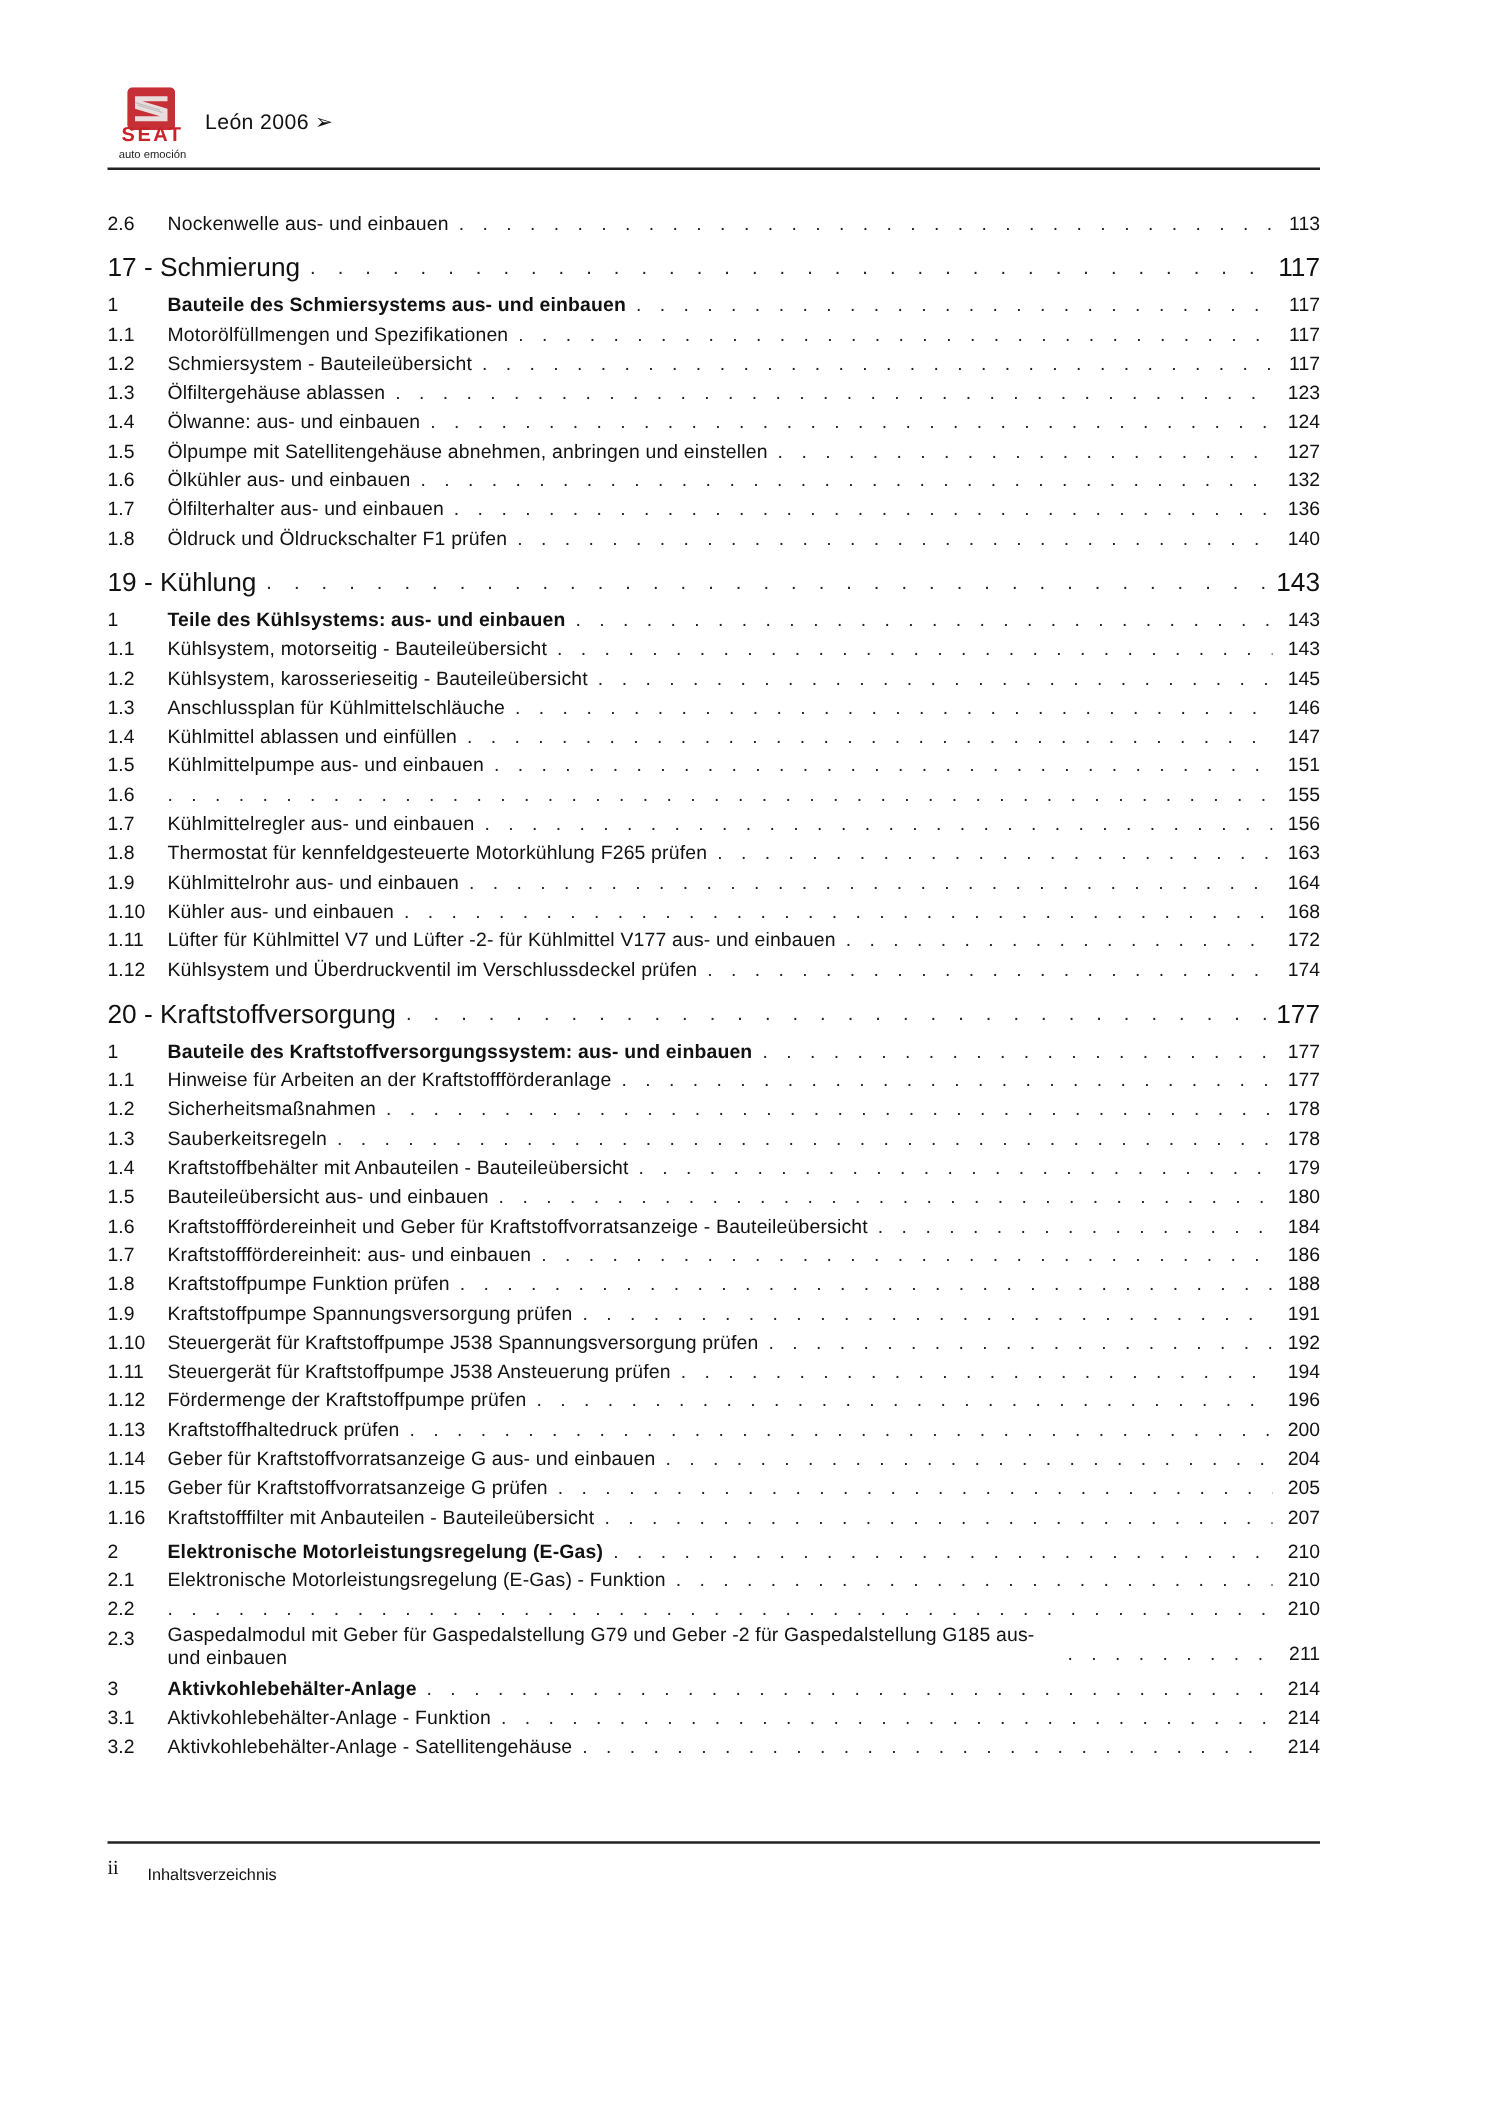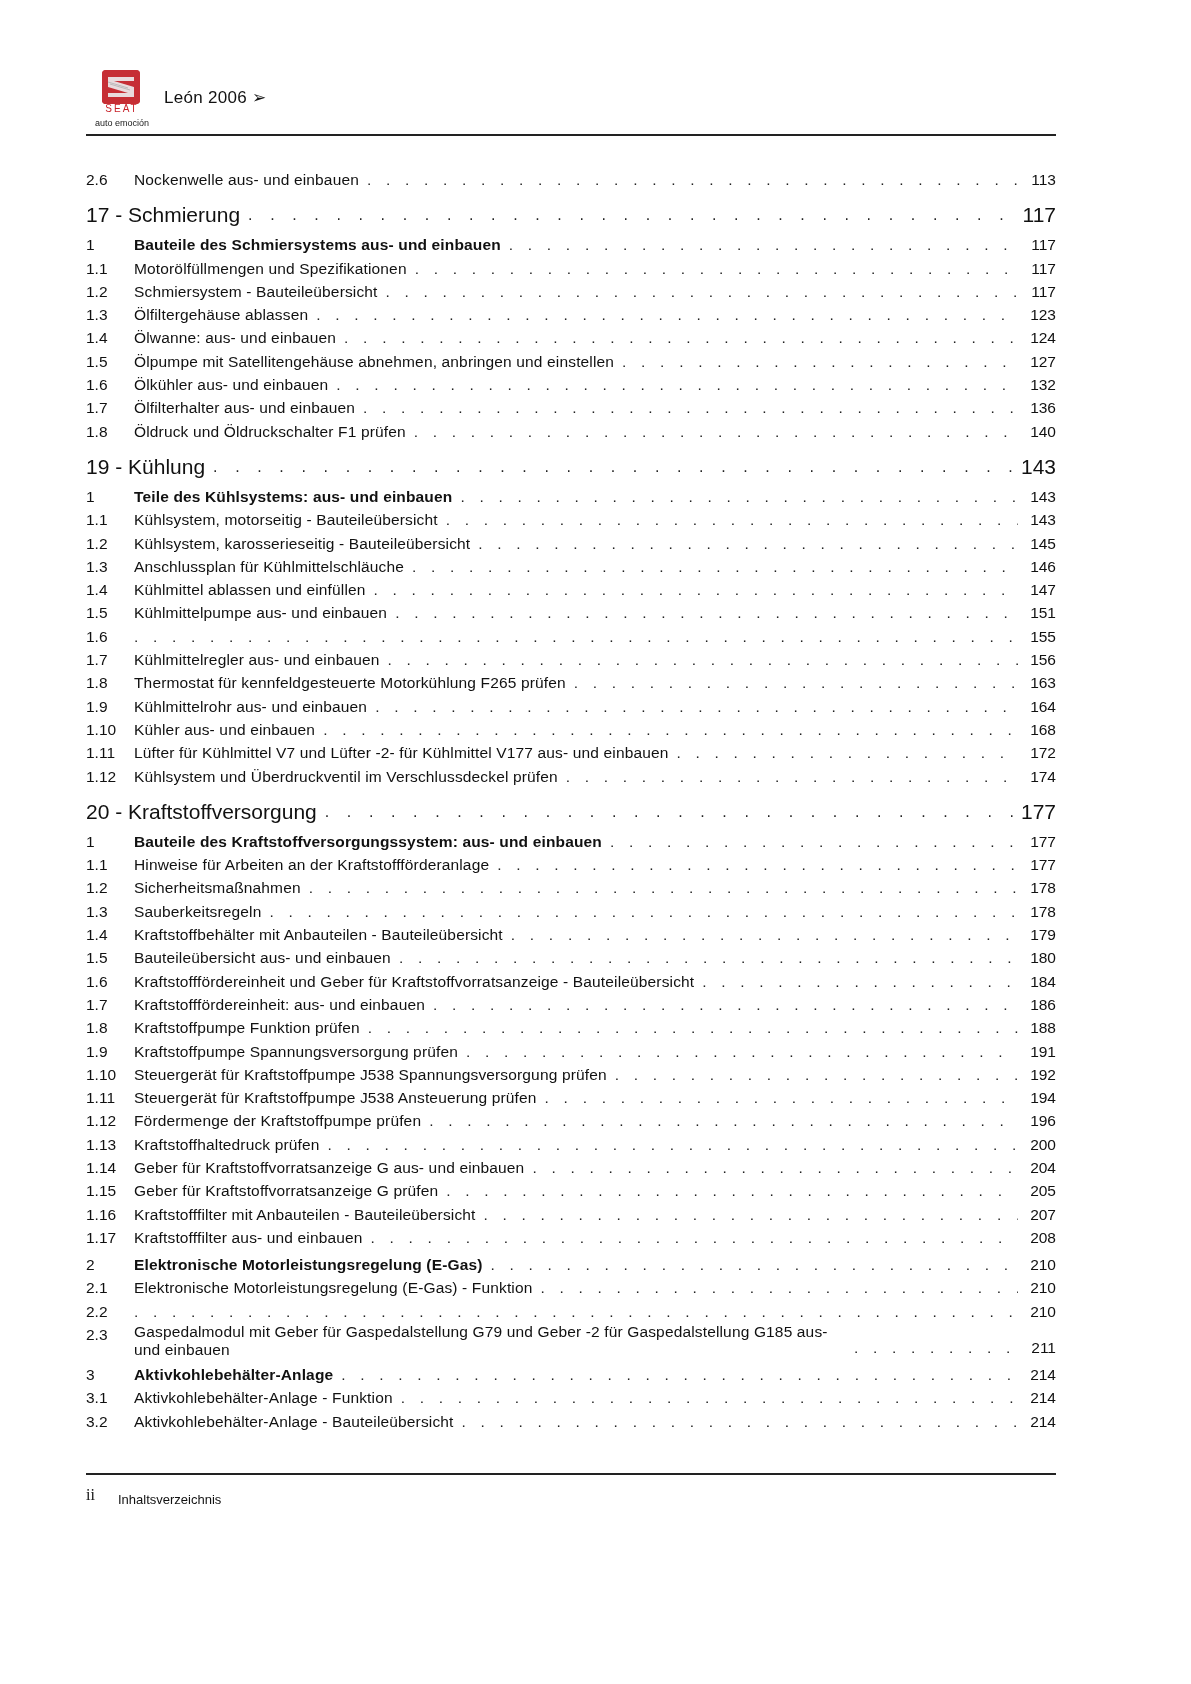--- a/index.html
+++ b/index.html
@@ -5,21 +5,21 @@
   html, body { margin: 0; padding: 0; background: #ffffff; }
   body { width: 1191px; height: 1684px; position: relative; overflow: hidden;
          font-family: "Liberation Sans", sans-serif; color: #111; }
 
   .header { position: absolute; left: 86px; top: 70px; width: 970px; height: 66px; }
   .logo { position: absolute; left: 0; top: 0; width: 72px; height: 64px; }
   .logo-emblem { position: absolute; left: 16px; top: 0; width: 38px; height: 34px;
                  background: linear-gradient(#d84a4e, #b81d22); border-radius: 4px; }
   .logo-emblem svg { width: 38px; height: 34px; display: block; }
   .logo-brand { position: absolute; left: 3px; top: 32px; width: 66px; text-align: center;
-                font-size: 10px; font-weight: normal; color: #c8232b; letter-spacing: 2px; line-height: 14px; }
+                font-size: 16px; font-weight: bold; color: #c8232b; letter-spacing: 2px; line-height: 14px; }
   .logo-tag { position: absolute; left: 0; top: 48px; width: 72px; text-align: center;
               font-size: 9px; color: #222; line-height: 10px; }
   .doc-title { position: absolute; left: 78px; top: 18px; font-size: 17px; line-height: 20px; letter-spacing: 0.3px; }
   .doc-subtitle { position: absolute; left: 78px; top: 42px; font-size: 17px; line-height: 20px; letter-spacing: 0.2px; white-space: nowrap; }
   .header-rule { position: absolute; left: 86px; top: 134px; width: 970px; height: 2px; background: #222; }
 
   .toc { position: absolute; left: 86px; top: 168px; width: 970px; }
   .row { position: relative; display: flex; align-items: flex-end; width: 970px; }
   .row .num { flex: 0 0 auto; }
   .row .title { flex: 0 1 auto; white-space: nowrap; padding-right: 8px; }
@@ -319,26 +319,20 @@
         <span class="title">Geber für Kraftstoffvorratsanzeige G prüfen</span>
         <span class="leader"></span>
         <span class="page">205</span>
       </div>
       <div class="row sub">
         <span class="num">1.16</span>
         <span class="title">Kraftstofffilter mit Anbauteilen - Bauteileübersicht</span>
         <span class="leader"></span>
         <span class="page">207</span>
       </div>
-      <div class="row sub">
-        <span class="num">1.17</span>
-        <span class="title">Kraftstofffilter aus- und einbauen</span>
-        <span class="leader"></span>
-        <span class="page">208</span>
-      </div>
       <div class="row sub bold gap-before">
         <span class="num">2</span>
         <span class="title">Elektronische Motorleistungsregelung (E-Gas)</span>
         <span class="leader"></span>
         <span class="page">210</span>
       </div>
       <div class="row sub">
         <span class="num">2.1</span>
         <span class="title">Elektronische Motorleistungsregelung (E-Gas) - Funktion</span>
         <span class="leader"></span>
@@ -362,21 +356,21 @@
         <span class="page">214</span>
       </div>
       <div class="row sub">
         <span class="num">3.1</span>
         <span class="title">Aktivkohlebehälter-Anlage - Funktion</span>
         <span class="leader"></span>
         <span class="page">214</span>
       </div>
       <div class="row sub">
         <span class="num">3.2</span>
-        <span class="title">Aktivkohlebehälter-Anlage - Bauteileübersicht</span>
+        <span class="title">Aktivkohlebehälter-Anlage - Satellitengehäuse</span>
         <span class="leader"></span>
         <span class="page">214</span>
       </div>
     </div>
   </div>
 
 <div class="footer-rule"></div>
 <div class="footer-page">ii</div>
 <div class="footer-label">Inhaltsverzeichnis</div>
 

